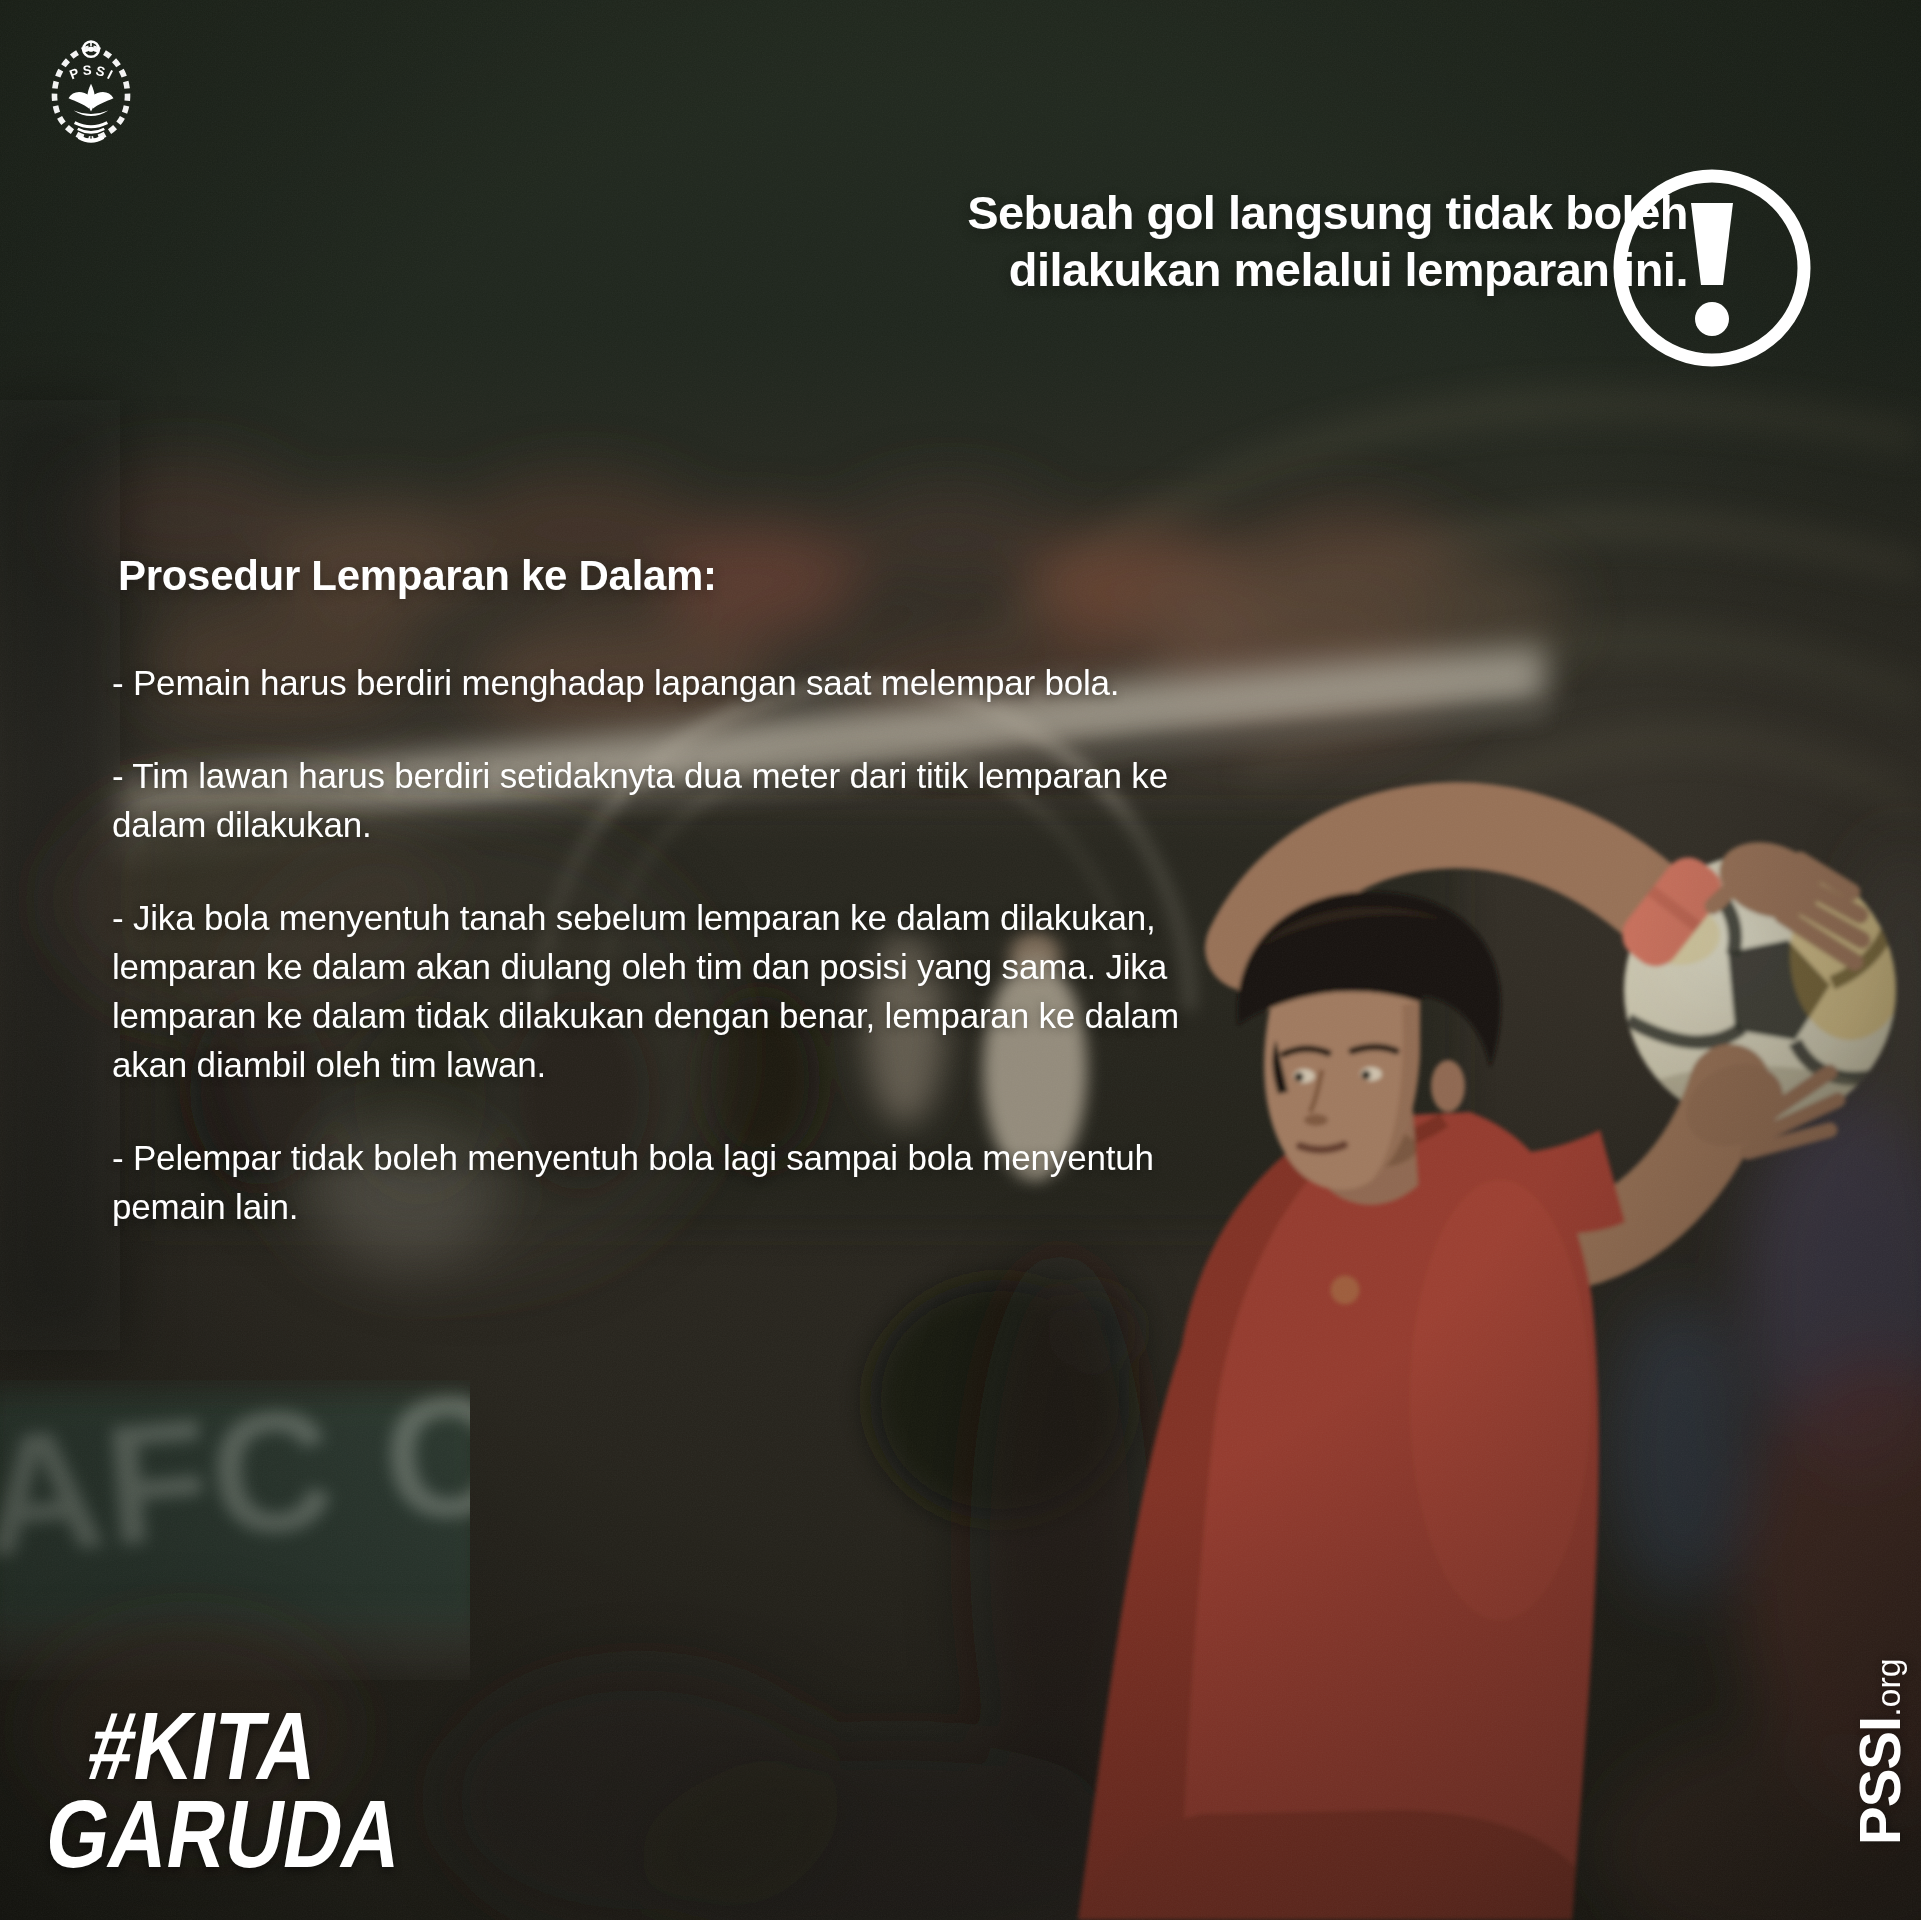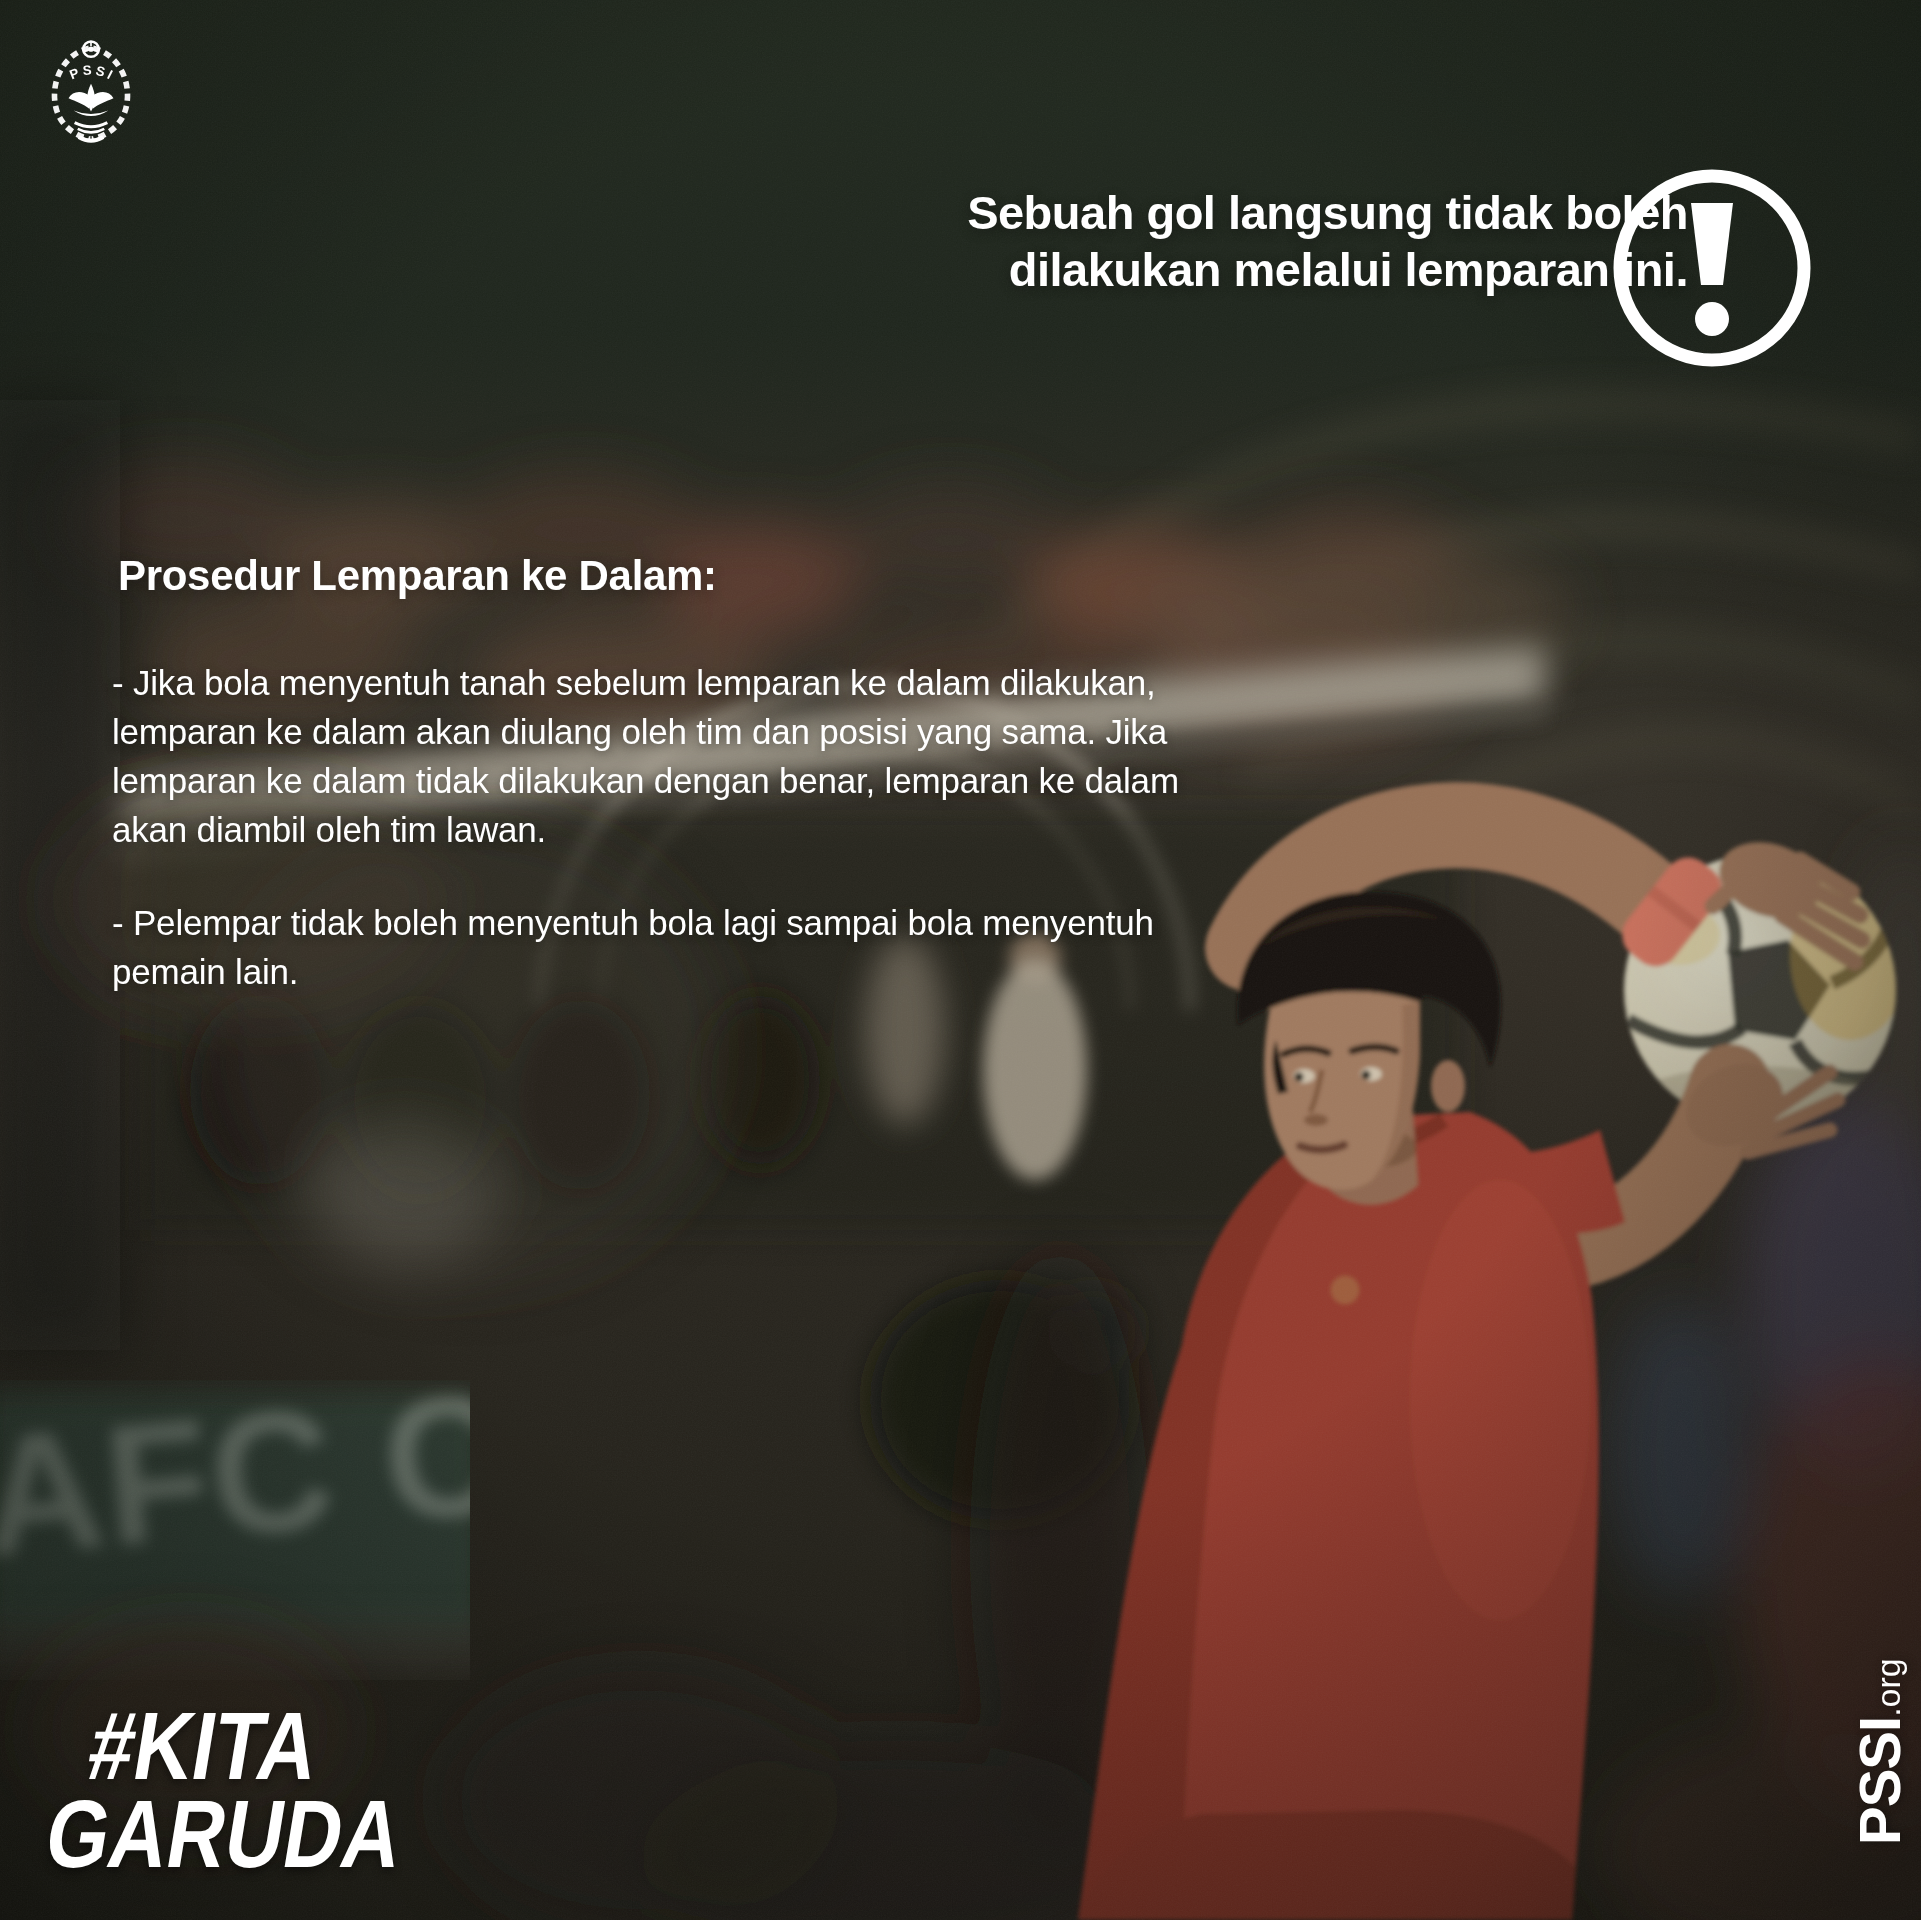--- a/index.html
+++ b/index.html
@@ -309,20 +309,23 @@
     <svg viewBox="0 0 206 212" aria-hidden="true">
       <circle cx="103" cy="105" r="92" fill="none" stroke="#ffffff" stroke-width="13"></circle>
       <path d="M82,40 L124,40 L114,122 L92,122 Z" fill="#ffffff"></path>
       <circle cx="103" cy="156" r="17" fill="#ffffff"></circle>
     </svg>
   </div>
 
   <h1 class="heading">Prosedur Lemparan ke Dalam:</h1>
 
   <div class="rules">
+      <div class="rule">- Pemain harus berdiri menghadap lapangan saat melempar bola.</div>
+      <div class="rule">- Tim lawan harus berdiri setidaknyta dua meter dari titik lemparan ke
+dalam dilakukan.</div>
       <div class="rule">- Jika bola menyentuh tanah sebelum lemparan ke dalam dilakukan,
 lemparan ke dalam akan diulang oleh tim dan posisi yang sama. Jika
 lemparan ke dalam tidak dilakukan dengan benar, lemparan ke dalam
 akan diambil oleh tim lawan.</div>
       <div class="rule">- Pelempar tidak boleh menyentuh bola lagi sampai bola menyentuh
 pemain lain.</div>
     </div>
 
   <div class="hashtag">
     <div class="l1">#KITA</div>

